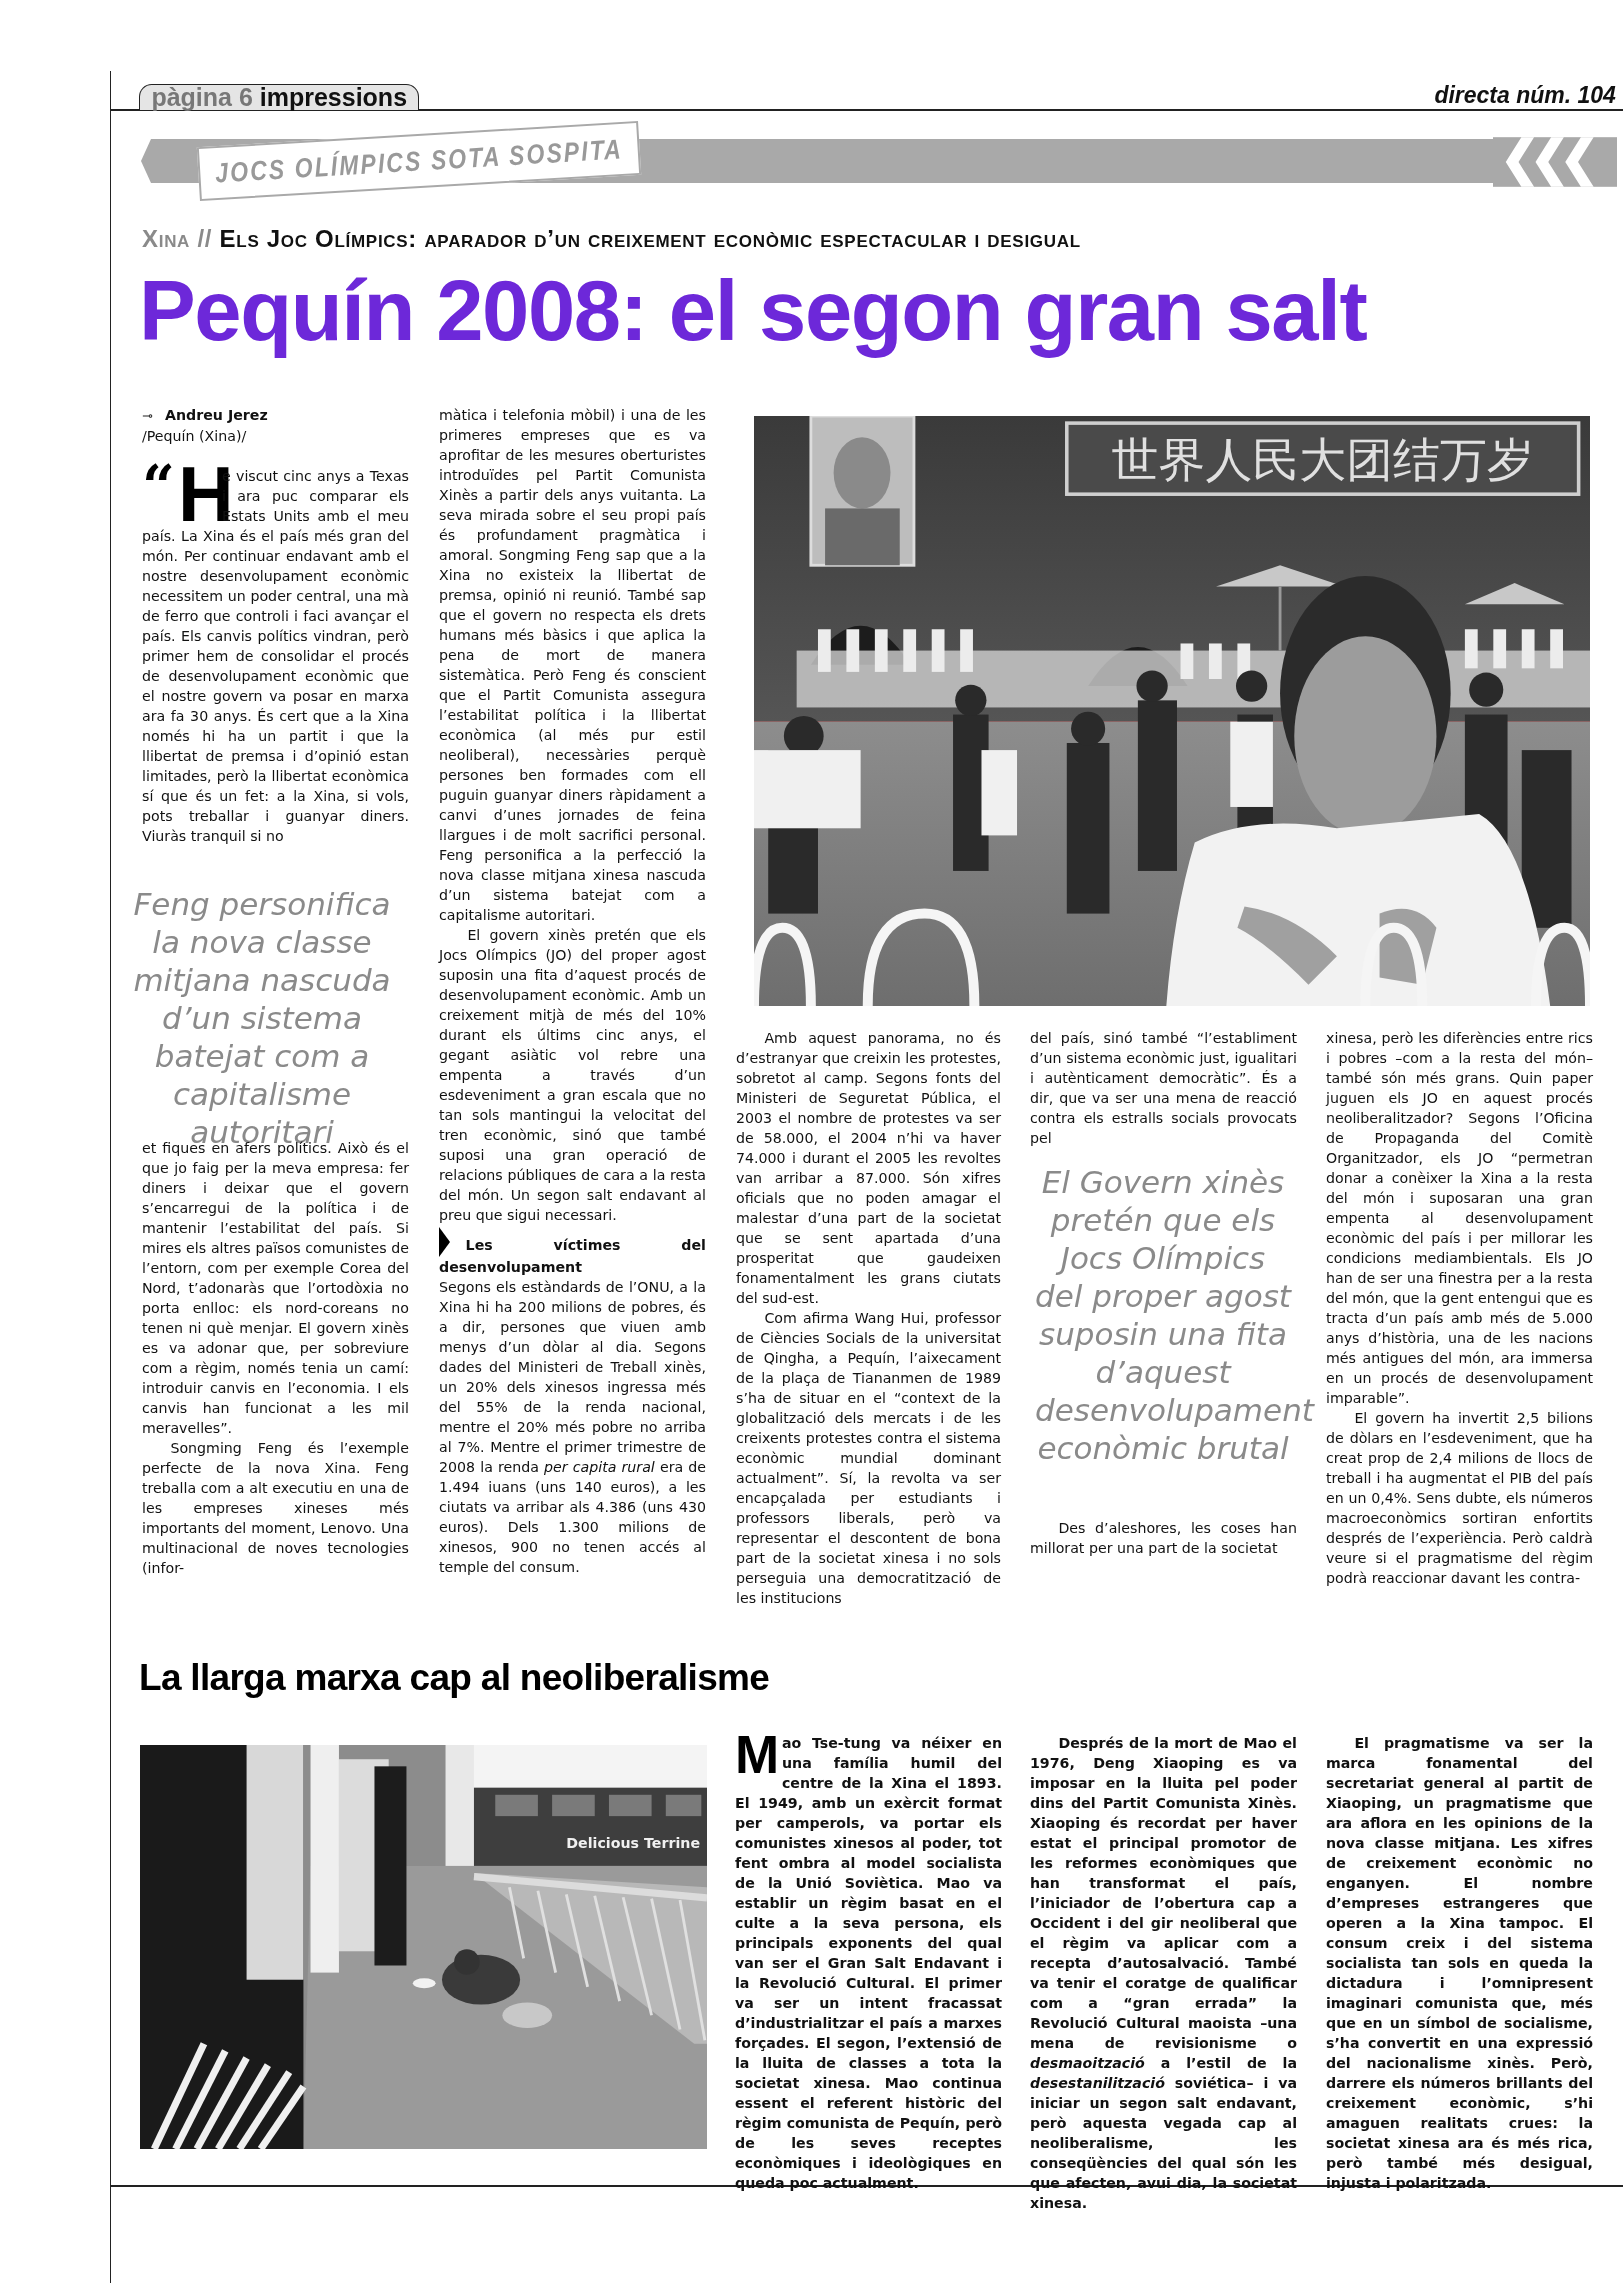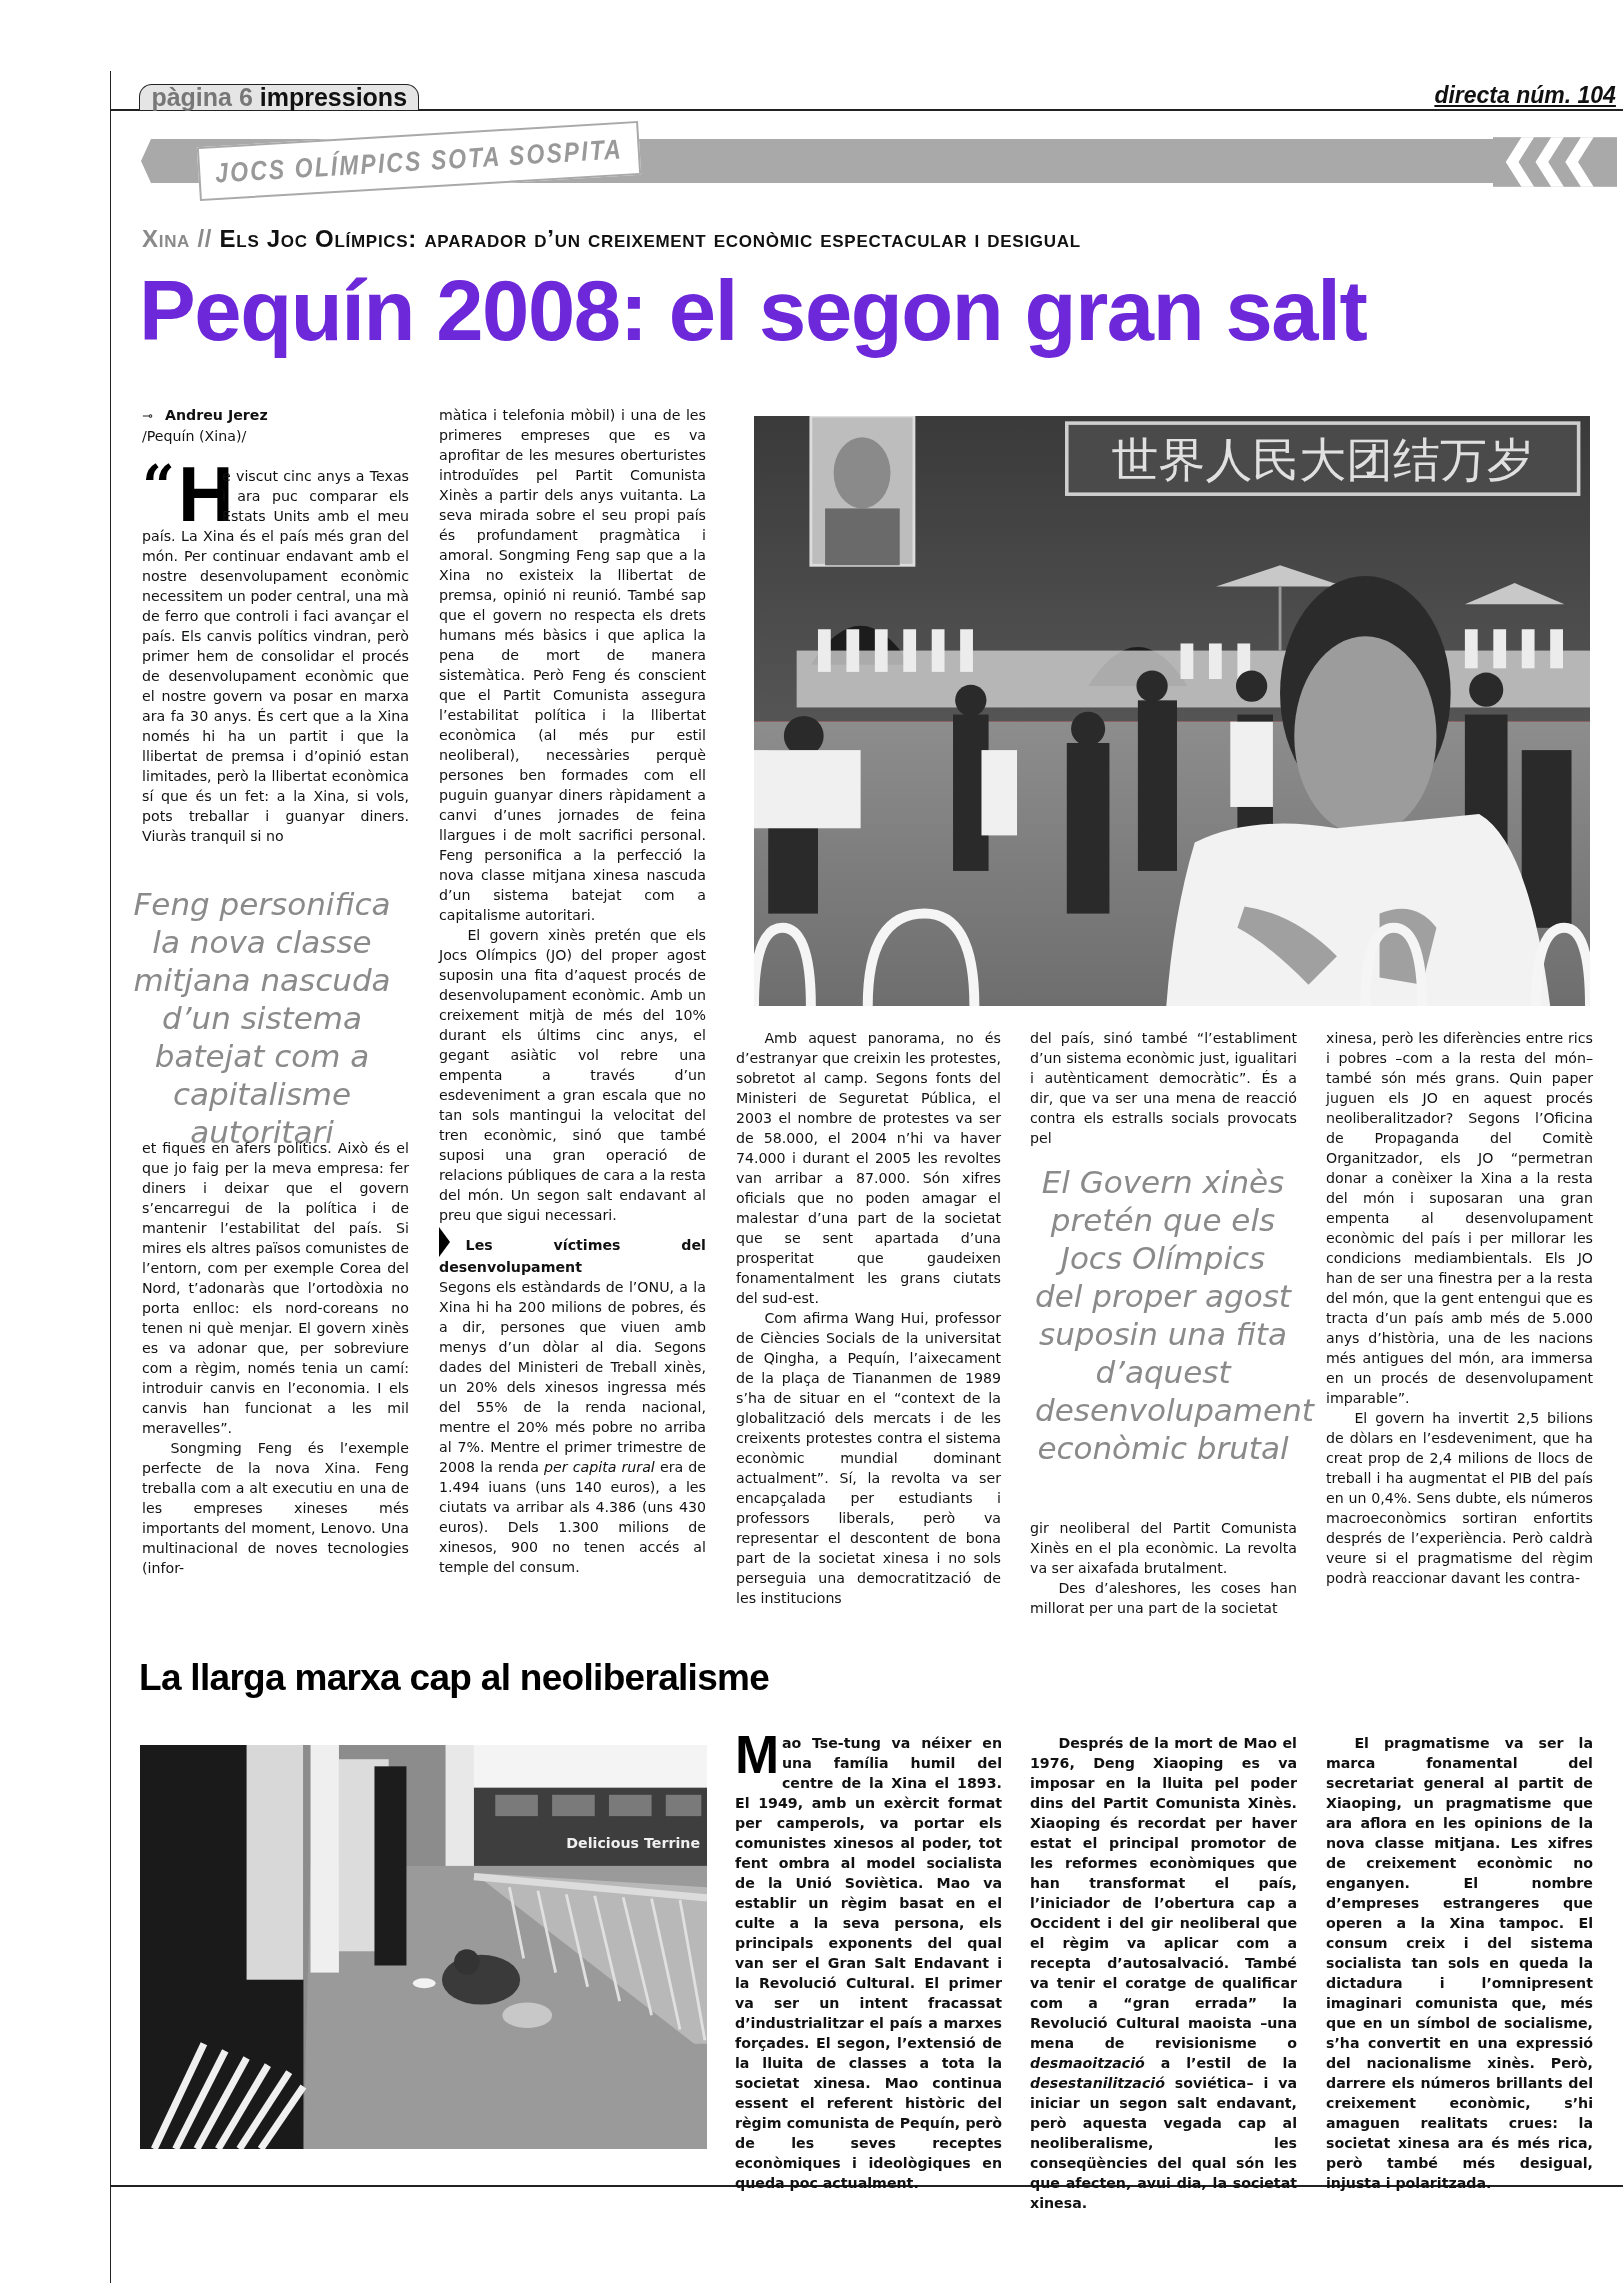--- a/index.html
+++ b/index.html
@@ -6,21 +6,21 @@
   html, body { width: 1623px; height: 2295px; background: #ffffff; overflow: hidden; }
   body { position: relative; font-family: "Liberation Sans", "DejaVu Sans", sans-serif; color: #111; }
 
   .vrule { position: absolute; left: 110px; top: 71px; width: 1.4px; height: 2212px; background: #222; }
   .hrule-top { position: absolute; left: 110px; top: 109px; width: 1513px; height: 2.1px; background: #222; }
   .hrule-bottom { position: absolute; left: 110px; top: 2185px; width: 1513px; height: 2.1px; background: #222; }
 
   .page-tab { position: absolute; left: 139px; top: 84px; height: 25.6px; padding: 0 11.4px; border: 1.4px solid #222; border-bottom: none; border-radius: 12.8px 12.8px 0 0; background: #e5e5e5; font-family: "Liberation Sans", sans-serif; font-size: 25px; line-height: 24px; }
   .page-tab .pg { color: #777; font-weight: bold; }
   .page-tab .sec { color: #111; font-weight: bold; }
-  .issue { position: absolute; right: 7.1px; top: 82px; font-family: "Liberation Sans", sans-serif; font-size: 23px; font-weight: bold; font-style: italic; color: #111; text-decoration: underline; }
+  .issue { position: absolute; right: 7.1px; top: 82px; font-family: "Liberation Sans", sans-serif; font-size: 23px; font-weight: bold; font-style: italic; color: #111; }
 
   .banner-bar { position: absolute; left: 141px; top: 139px; width: 1476px; height: 44px; background: #a9a9a9; clip-path: polygon(0 50%, 10px 0, 100% 0, 100% 100%, 10px 100%); }
   .banner-tag { position: absolute; left: 198px; top: 134px; width: 442px; height: 54px; background: #fff; border: 2.8px solid #a9a9a9; transform: rotate(-3.4deg); display: flex; align-items: center; justify-content: center; }
   .banner-tag span { font-family: "Liberation Sans", sans-serif; font-weight: bold; font-style: italic; font-size: 23px; letter-spacing: 2.1px; color: #999; transform: scaleY(1.2); }
   .chevrons { position: absolute; left: 1493px; top: 137px; width: 124px; height: 50px; }
 
   .kicker { position: absolute; left: 142px; top: 225px; font-family: "Liberation Sans", sans-serif; font-weight: bold; font-size: 24px; font-variant: small-caps; letter-spacing: 0.7px; white-space: nowrap; }
   .kicker .country { color: #8a8a8a; }
   .kicker .slash { color: #8a8a8a; }
   .kicker .topic { color: #111; }
@@ -188,21 +188,20 @@
 <div class="col" style="left:736px; top:1028px; width:265px;">
   <p class="ind">Amb aquest panorama, no és d’estranyar que creixin les protestes, sobretot al camp. Segons fonts del Ministeri de Seguretat Pública, el 2003 el nombre de protestes va ser de 58.000, el 2004 n’hi va haver 74.000 i durant el 2005 les revoltes van arribar a 87.000. Són xifres oficials que no poden amagar el malestar d’una part de la societat que se sent apartada d’una prosperitat que gaudeixen fonamentalment les grans ciutats del sud-est.</p>
   <p class="ind">Com afirma Wang Hui, professor de Ciències Socials de la universitat de Qingha, a Pequín, l’aixecament de la plaça de Tiananmen de 1989 s’ha de situar en el “context de la globalització dels mercats i de les creixents protestes contra el sistema econòmic mundial dominant actualment”. Sí, la revolta va ser encapçalada per estudiants i professors liberals, però va representar el descontent de bona part de la societat xinesa i no sols perseguia una democratització de les institucions</p>
 </div>
 
 <div class="col" style="left:1030px; top:1028px; width:267px;">
   <p>del país, sinó també “l’establiment d’un sistema econòmic just, igualitari i autènticament democràtic”. És a dir, que va ser una mena de reacció contra els estralls socials provocats pel</p>
 </div>
 <div class="pullquote" style="left:1035px; top:1163px; width:256px;">El Govern xinès pretén que els Jocs Olímpics del proper agost suposin una fita d’aquest desenvolupament econòmic brutal</div>
 <div class="col" style="left:1030px; top:1518px; width:267px;">
-  <p>gir neoliberal del Partit Comunista Xinès en el pla econòmic. La revolta va ser aixafada brutalment.</p>
   <p class="ind">Des d’aleshores, les coses han millorat per una part de la societat</p>
 </div>
 
 <div class="col" style="left:1326px; top:1028px; width:267px;">
   <p>xinesa, però les diferències entre rics i pobres –com a la resta del món– també són més grans. Quin paper juguen els JO en aquest procés neoliberalitzador? Segons l’Oficina de Propaganda del Comitè Organitzador, els JO “permetran donar a conèixer la Xina a la resta del món i suposaran una gran empenta al desenvolupament econòmic del país i per millorar les condicions mediambientals. Els JO han de ser una finestra per a la resta del món, que la gent entengui que es tracta d’un país amb més de 5.000 anys d’història, una de les nacions més antigues del món, ara immersa en un procés de desenvolupament imparable”.</p>
   <p class="ind">El govern ha invertit 2,5 bilions de dòlars en l’esdeveniment, que ha creat prop de 2,4 milions de llocs de treball i ha augmentat el PIB del país en un 0,4%. Sens dubte, els números macroeconòmics sortiran enfortits després de l’experiència. Però caldrà veure si el pragmatisme del règim podrà reaccionar davant les contra-</p>
 </div>
 
 <h2 class="section-title">La llarga marxa cap al neoliberalisme</h2>
 

